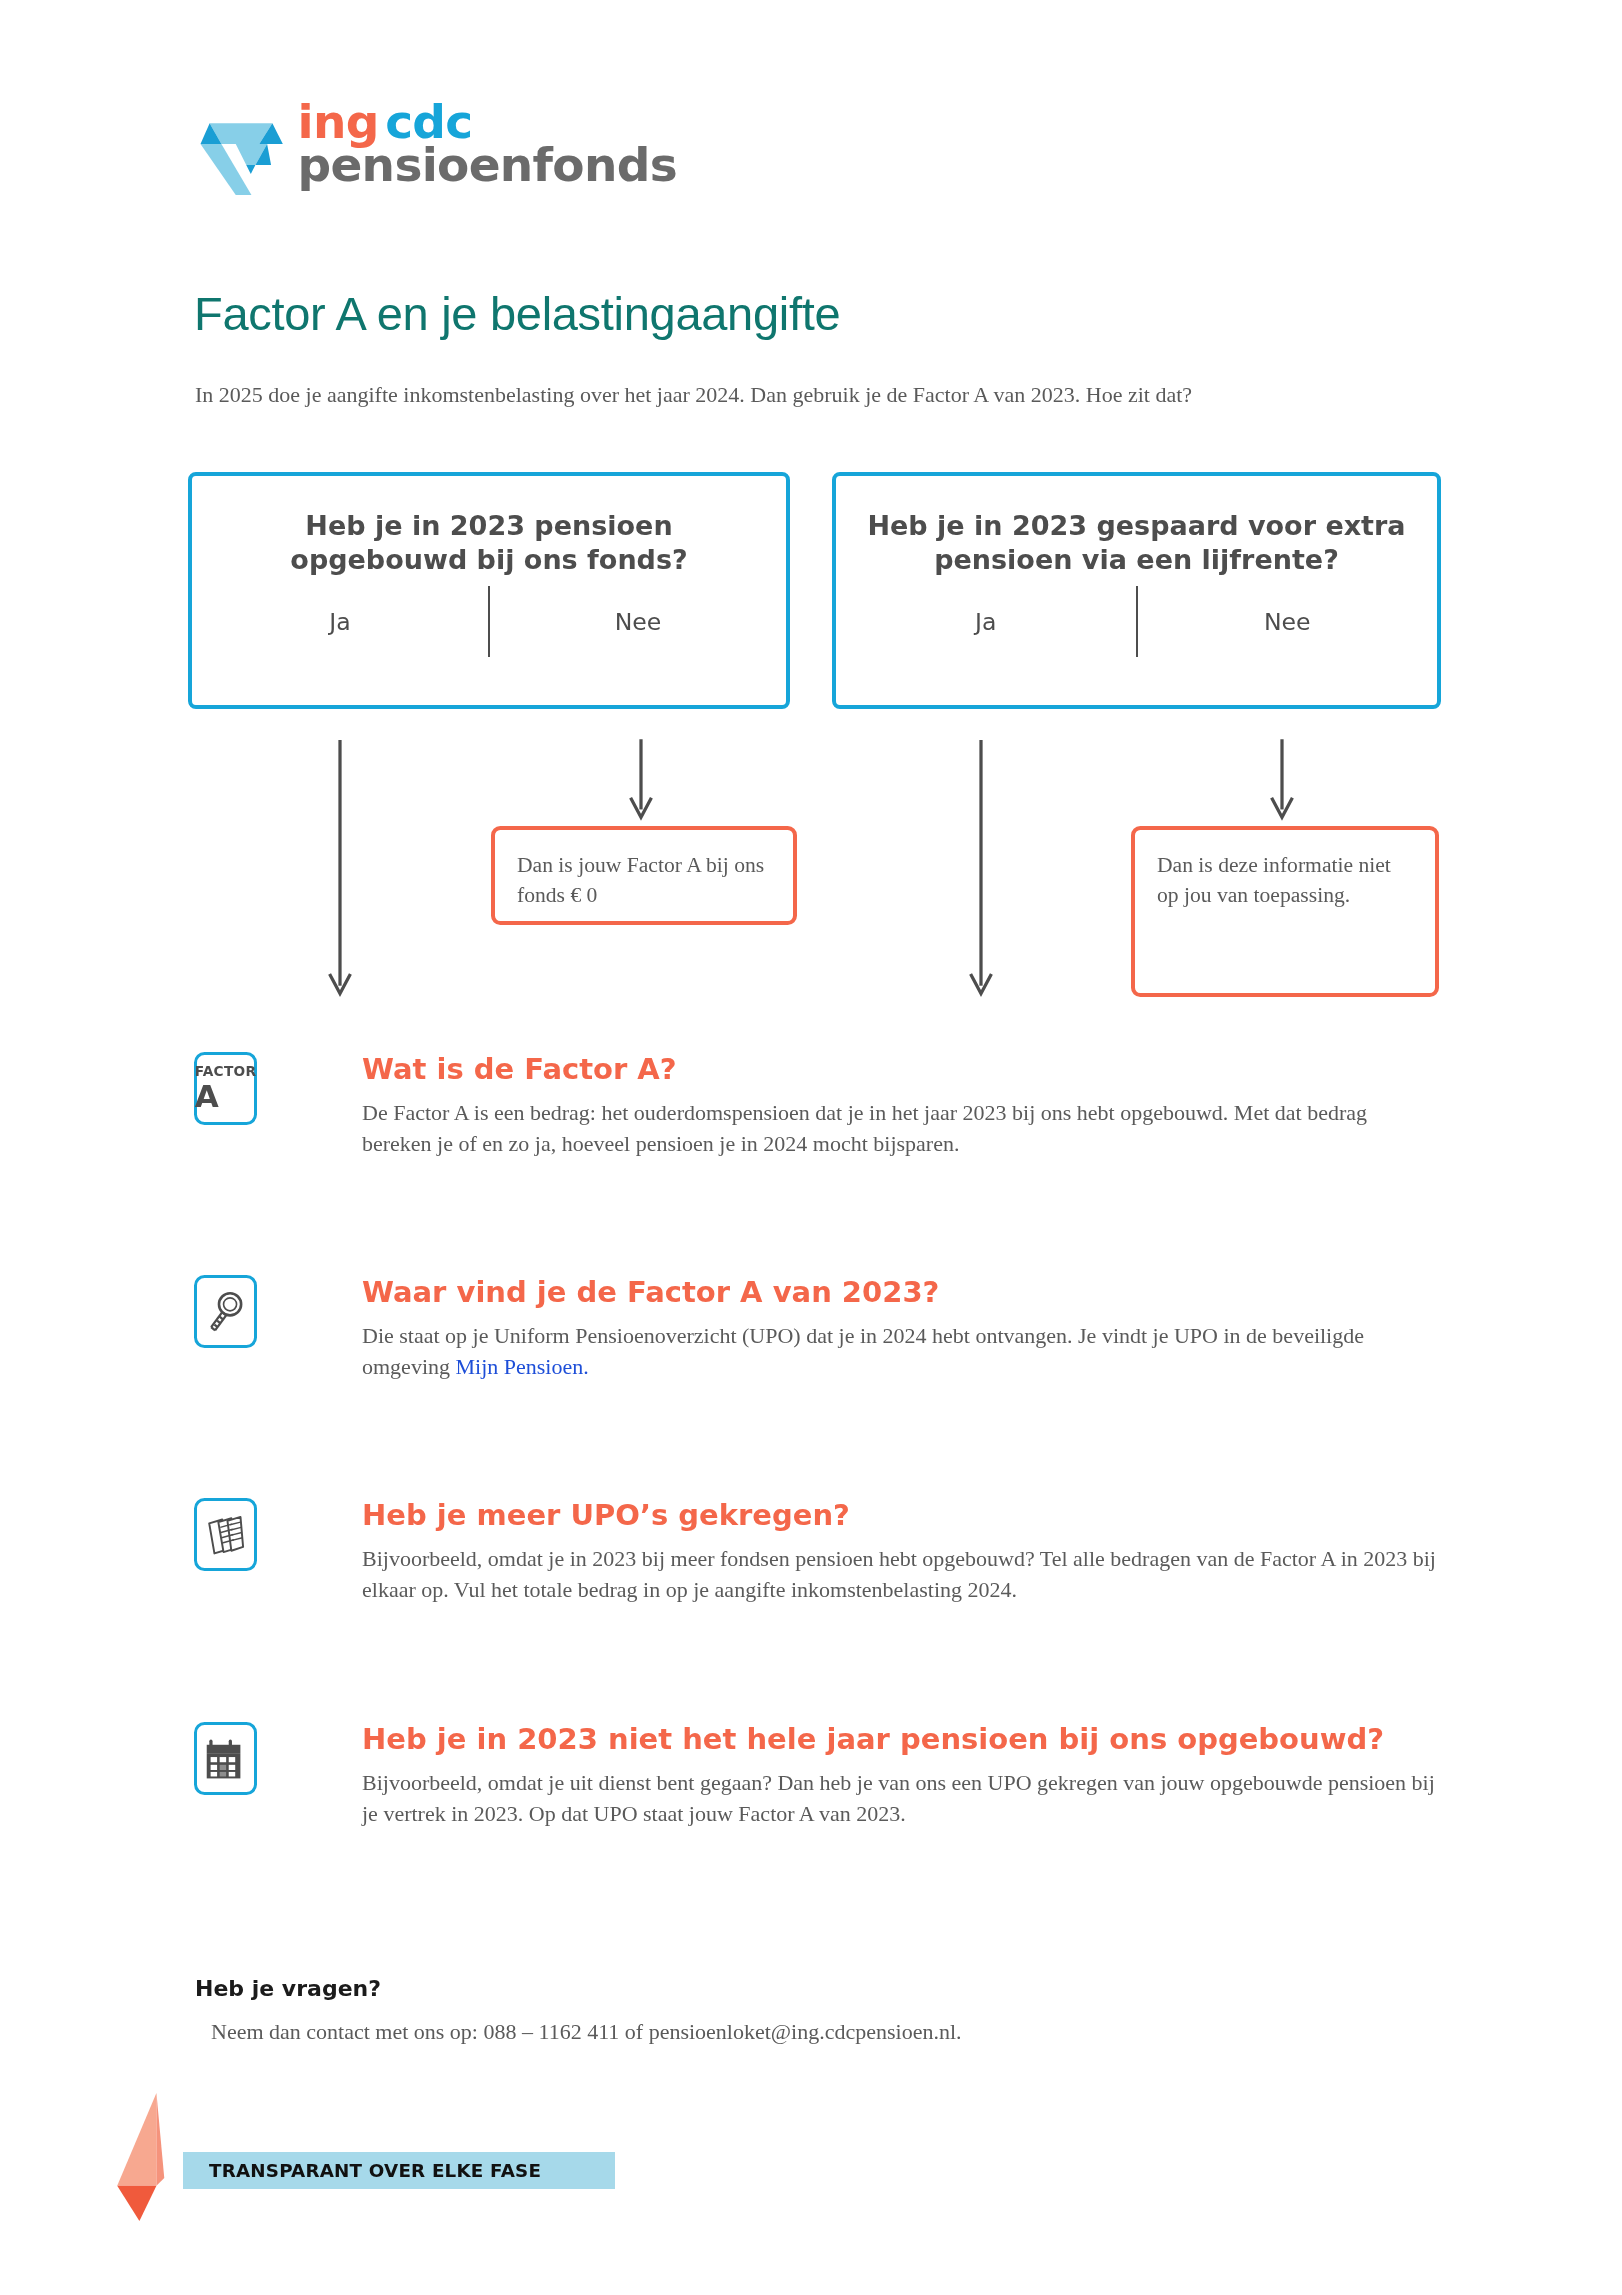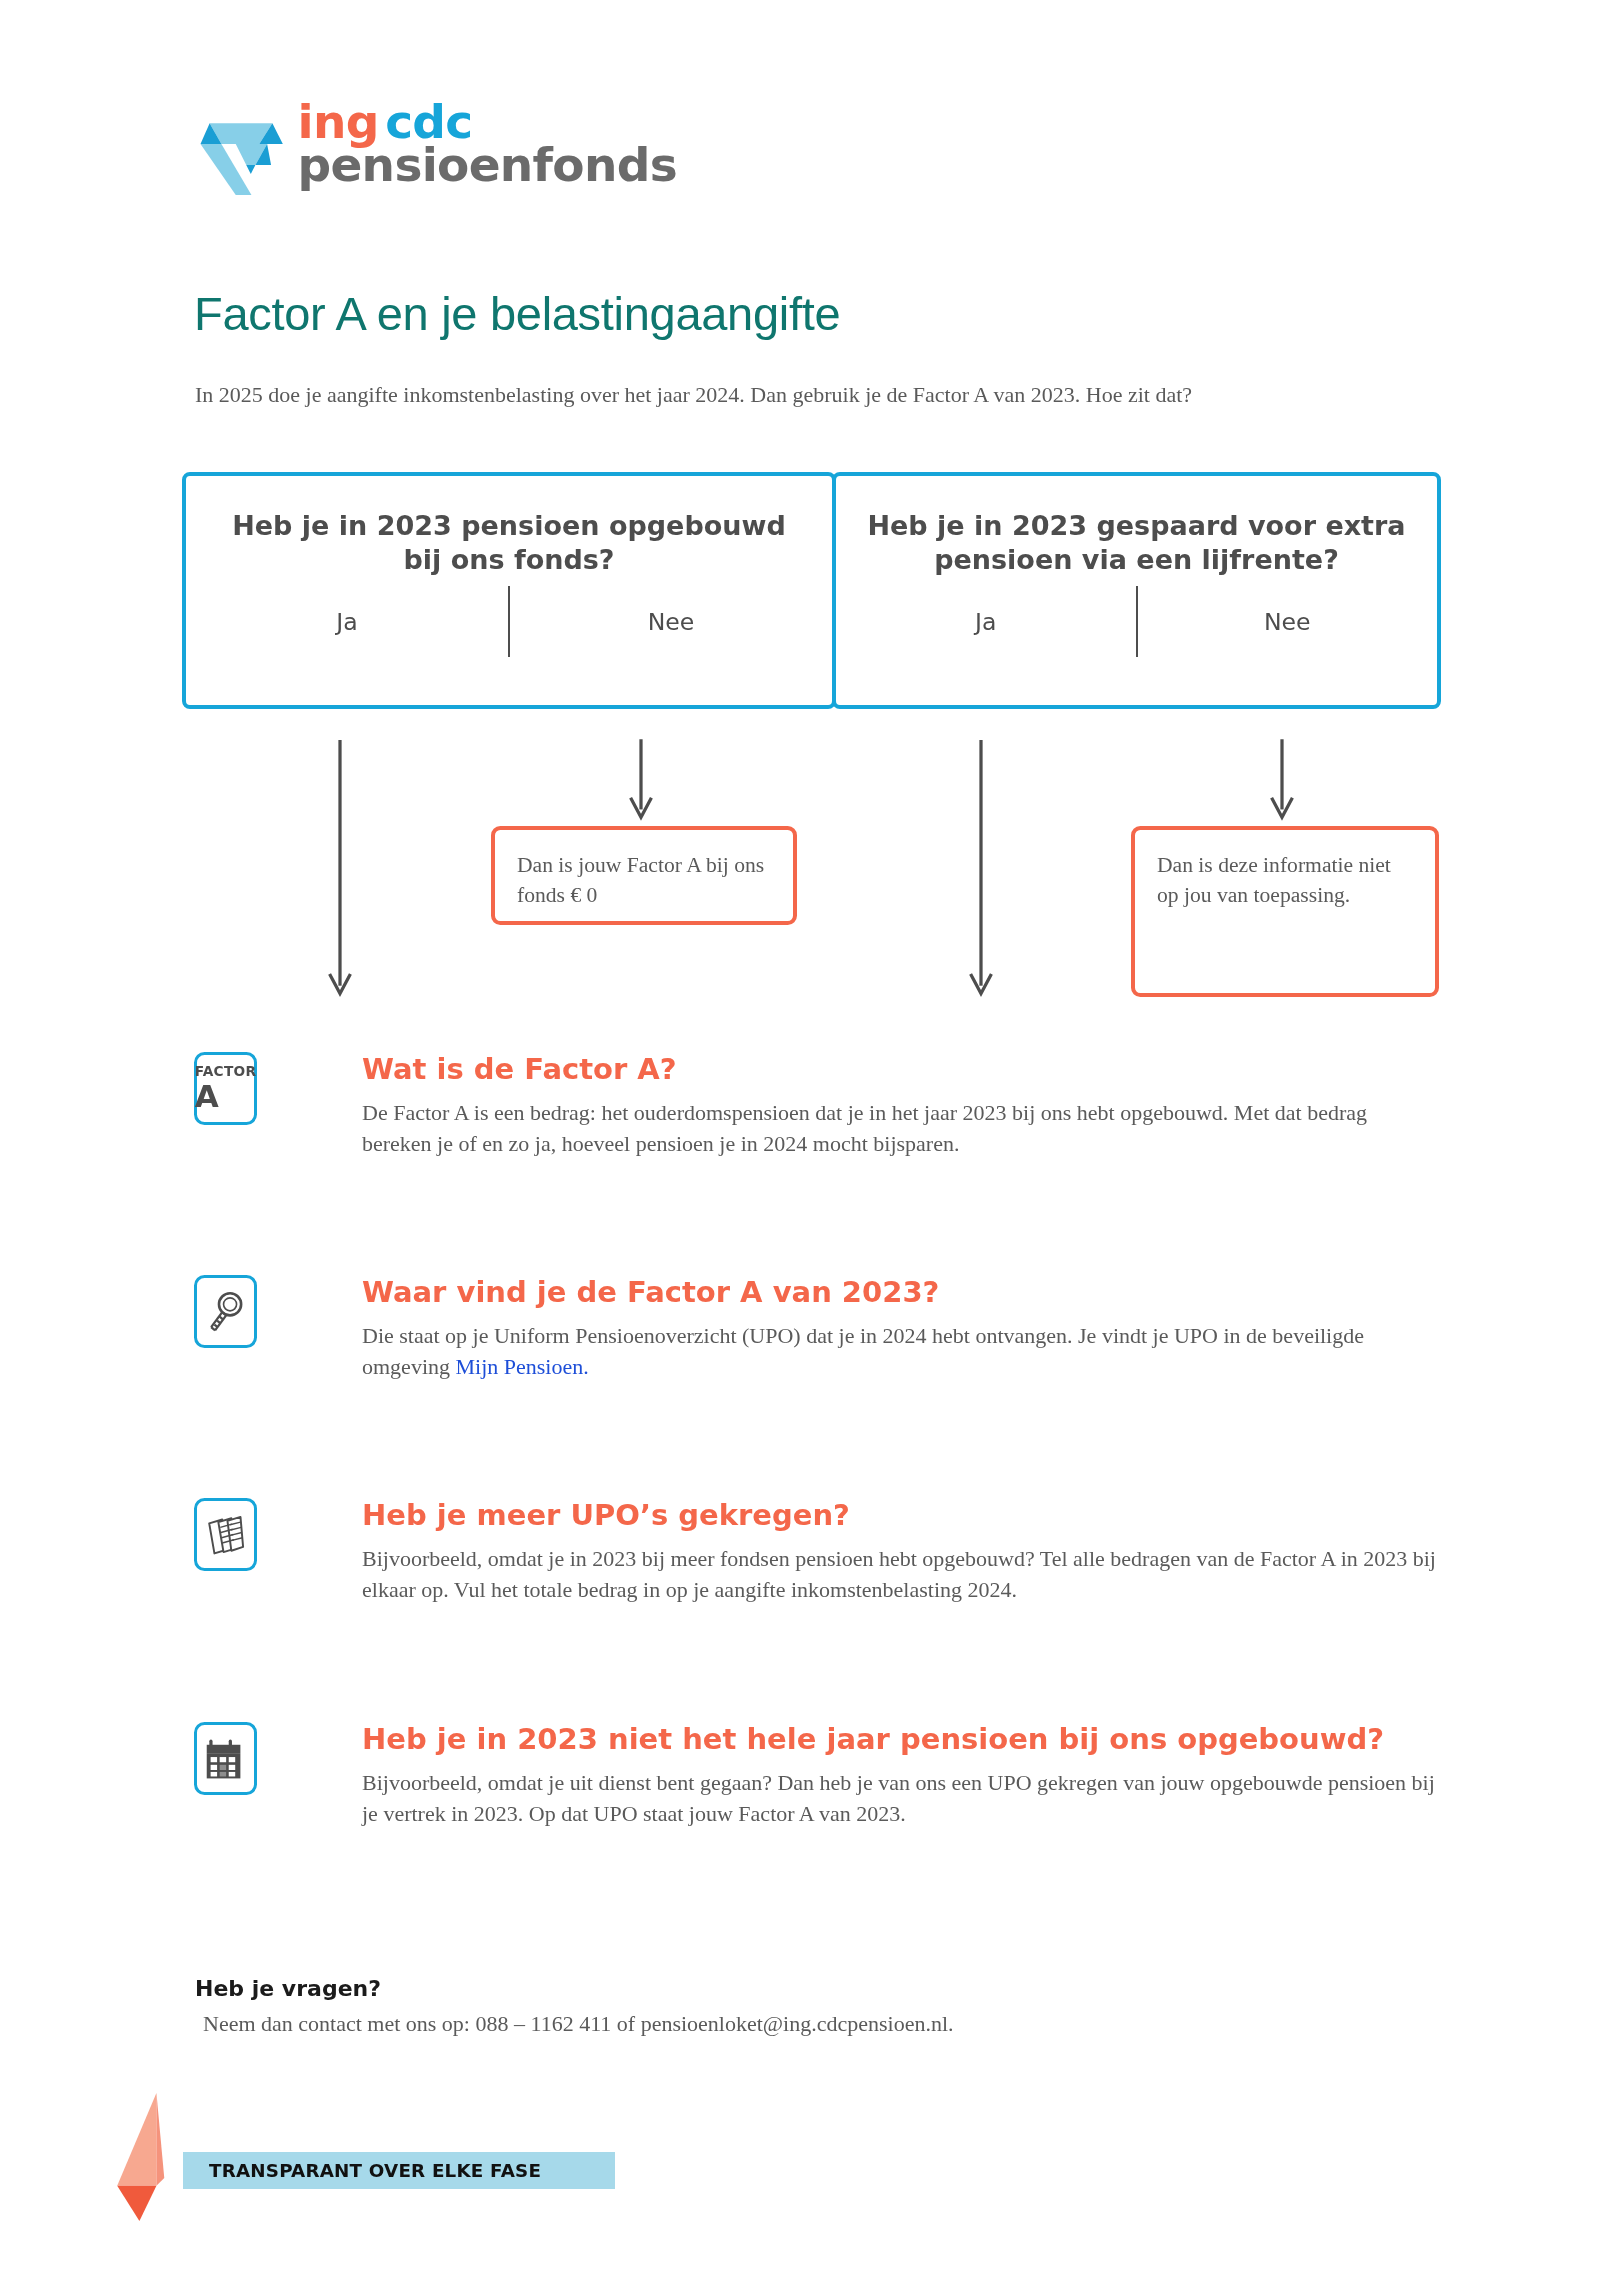--- a/index.html
+++ b/index.html
@@ -34,21 +34,21 @@
     position:absolute; left:195px; top:357px; width:1243px;
     font-size:22px; line-height:1.42; color:#5a5a5a;
   }
 
   
   .qbox {
     position:absolute; top:472px; height:237px;
     border:4.6px solid #16a5d9; border-radius:7.9px;
     background:#fff; box-sizing:border-box;
   }
-  #qbox-0 { left:182px; width:654px; }
+  #qbox-0 { left:188px; width:602px; }
   #qbox-1 { left:832px; width:609px; }
   .qbox-title {
     font-family:"DejaVu Sans", sans-serif;
     font-weight:700; font-size:27px; color:#4d4d4d;
     text-align:center; line-height:1.26;
     padding:33px 26px 0 26px;
   }
   .qbox-answers {
     position:absolute; left:0; right:0; bottom:48px;
     display:flex; align-items:center; justify-content:space-around;
@@ -101,21 +101,21 @@
   
   .fa-top { font-family:"DejaVu Sans", sans-serif; font-weight:700; font-size:13.7px; color:#4d4d4d; letter-spacing:0.3px; line-height:1; }
   .fa-big { font-family:"DejaVu Sans", sans-serif; font-weight:700; font-size:31px; color:#4d4d4d; line-height:1; margin-top:2.6px; }
 
   
   .contact { position:absolute; left:195px; top:1976px; width:1243px; }
   .contact-head {
     font-family:"DejaVu Sans", sans-serif;
     font-weight:700; font-size:22px; color:#1b1b1b; margin:0 0 5.2px 0;
   }
-  .contact-text { font-size:22px; line-height:1.4; color:#5a5a5a; margin:8px; }
+  .contact-text { font-size:22px; line-height:1.4; color:#5a5a5a; margin:16px; }
 
   
   .banner { position:absolute; left:183px; top:2152px; width:432px; height:37px; background:#a6d9ea; }
   .banner-text {
     position:absolute; left:26px; top:0; height:37px;
     display:flex; align-items:center;
     font-family:"DejaVu Sans", sans-serif;
     font-weight:700; font-size:18.3px; color:#111; letter-spacing:0.2px;
   }
   .banner-mark { position:absolute; left:113px; top:2089px; width:79px; height:136px; }

